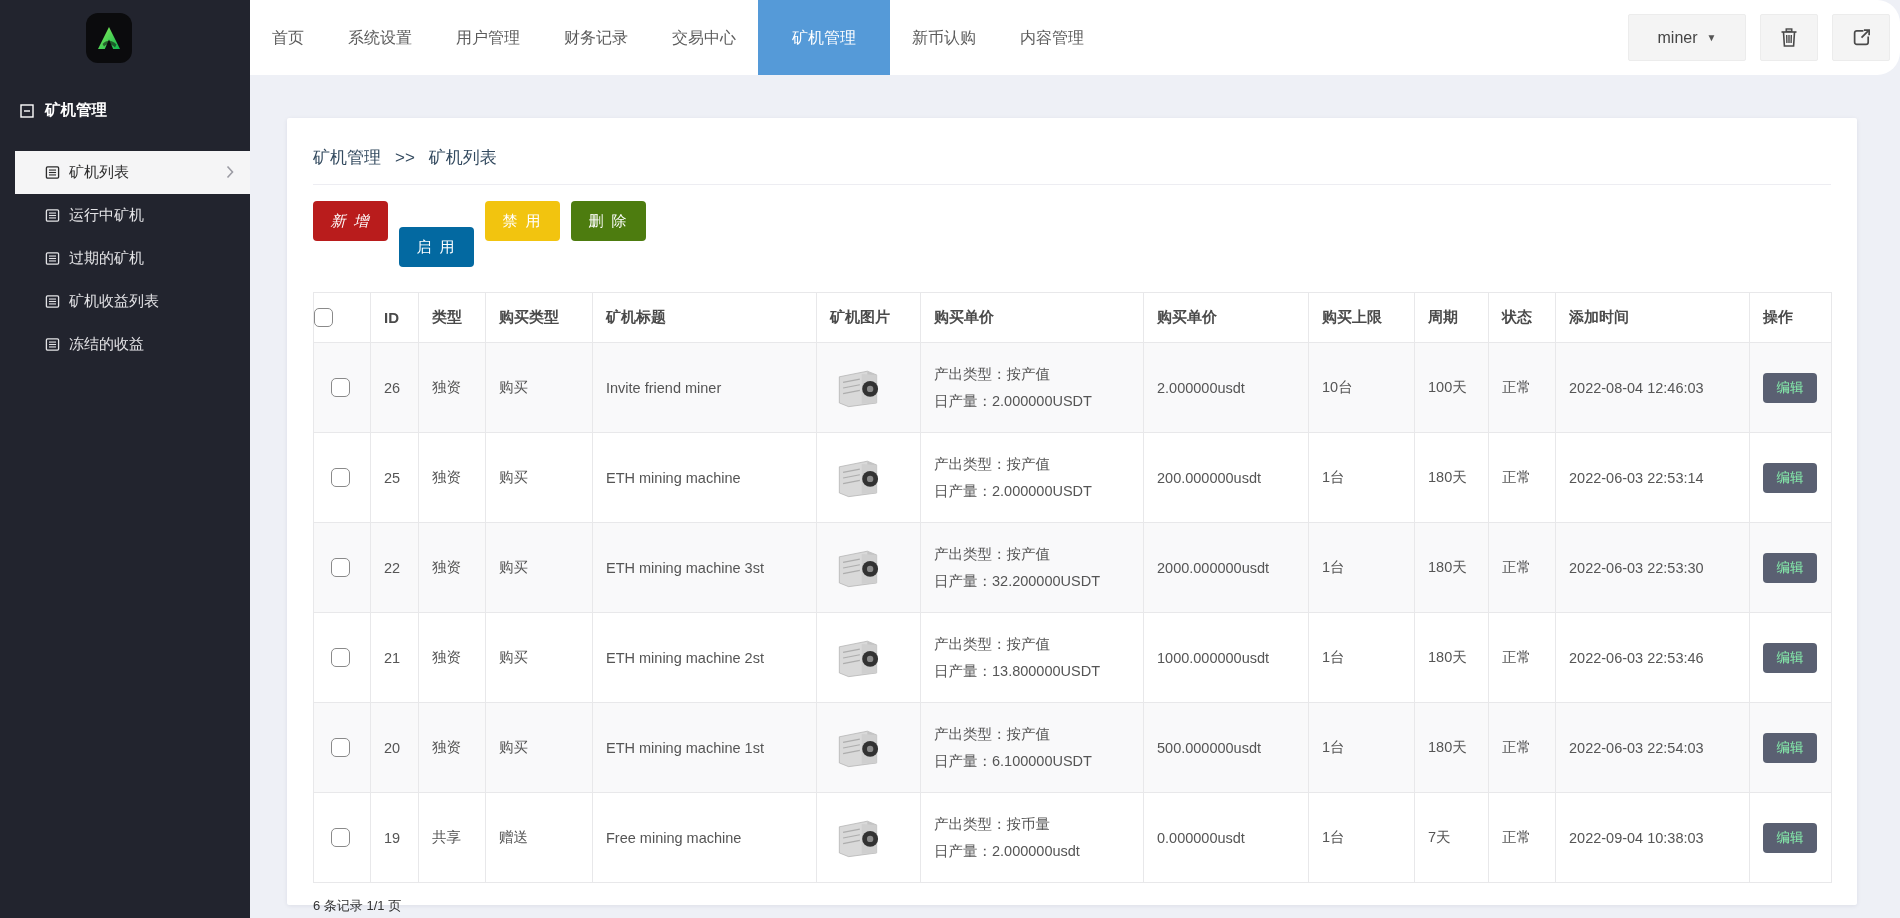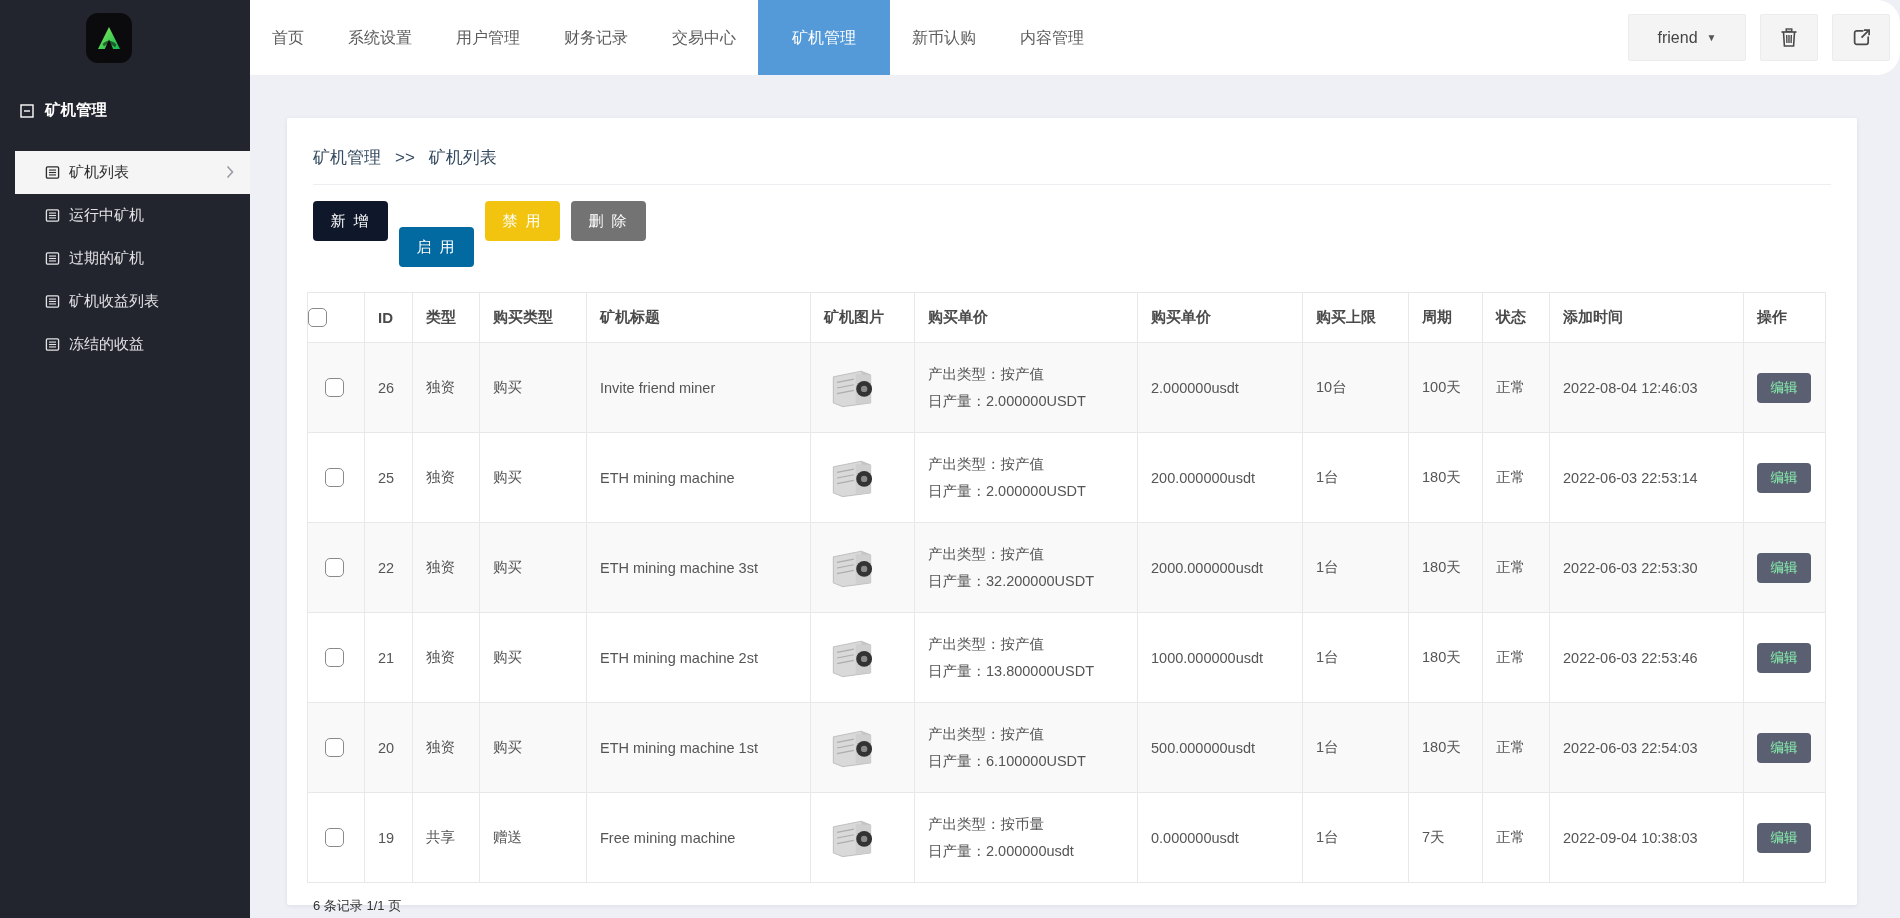--- a/index.html
+++ b/index.html
@@ -28,27 +28,27 @@
   .side-item.active { background:#f5f5f6; color:#2c2c2c; }
   .chev { position:absolute; right:16px; top:14px; }
 
   
   .main { position:absolute; left:250px; top:75px; width:1650px; height:843px; }
   .card { position:absolute; left:37px; top:43px; width:1570px; height:787px; background:#ffffff; border-radius:2px; box-shadow:0 1px 4px rgba(20,30,60,.08); }
   .breadcrumb { padding:28px 26px 0; font-size:17px; color:#334a5f; display:flex; gap:14px; align-items:center; }
   .divider { margin:15px 26px 0; border-bottom:1px solid #ededf2; }
   .toolbar { margin:16px 26px 0; display:flex; gap:11px; }
   .tbtn { height:40px; min-width:75px; padding:0 17px; border:none; border-radius:4px; color:#fff; font-size:15px; cursor:pointer; font-family:inherit; letter-spacing:2px; }
-  .tbtn.green { background:#0f172a; }
+  .tbtn.green { background:#b91c1c;font-style:italic; }
   .tbtn.blue { background:#0369a1;margin-top:26px; }
   .tbtn.yellow { background:#f2c40f; }
-  .tbtn.red { background:#737373; }
+  .tbtn.red { background:#4d7c0f; }
 
   
-  .data-table { margin:25px 20px 0; border-collapse:collapse; table-layout:fixed; width:1518px;border-radius:9px; }
+  .data-table { margin:25px 26px 0; border-collapse:collapse; table-layout:fixed; width:1518px;border-radius:9px; }
   .data-table th, .data-table td { border:1px solid #e8e8ea; }
   .data-table th { height:50px; font-size:15px; color:#4a4a4a; font-weight:bold; text-align:left; padding-left:13px; background:#fff; white-space:nowrap; }
   .data-table td { height:90px; font-size:14.5px; color:#555; padding-left:13px; padding-right:4px; overflow:hidden; }
   .data-table tbody tr:nth-child(odd) { background:#f9f9fa; }
   .data-table tbody tr:nth-child(even) { background:#ffffff; }
   .c-center { text-align:center; padding-left:0 !important; }
   .checkbox { display:inline-block; width:19px; height:19px; border:1px solid #8a8a8a; border-radius:5px; background:#fff; vertical-align:middle; cursor:pointer; }
   .buy-green { color:#38a01e; }
   .buy-red { color:#e2382f; }
   .output-cell div { line-height:27px; white-space:nowrap; }
@@ -99,21 +99,21 @@
     <div class="nav-item">系统设置</div>
     <div class="nav-item">用户管理</div>
     <div class="nav-item">财务记录</div>
     <div class="nav-item">交易中心</div>
     <div class="nav-item active">矿机管理</div>
     <div class="nav-item">新币认购</div>
     <div class="nav-item">内容管理</div>
   </div>
   <div class="header-controls">
     <div class="hbtn user">
-      <span>friend</span>
+      <span>miner</span>
       <span class="caret-down">▼</span>
     </div>
     <div class="hbtn icon-btn">
       <svg width="20" height="21" viewBox="0 0 20 21">
         <line x1="2.5" y1="5" x2="17.5" y2="5" stroke="#4a4a4a" stroke-width="1.6"></line>
         <rect x="7.2" y="2" width="5.6" height="2.4" fill="none" stroke="#4a4a4a" stroke-width="1.4"></rect>
         <path d="M4.5 5 L5.4 19 H14.6 L15.5 5" fill="none" stroke="#4a4a4a" stroke-width="1.6"></path>
         <line x1="7.7" y1="8" x2="7.9" y2="16" stroke="#4a4a4a" stroke-width="1.4"></line>
         <line x1="10" y1="8" x2="10" y2="16" stroke="#4a4a4a" stroke-width="1.4"></line>
         <line x1="12.3" y1="8" x2="12.1" y2="16" stroke="#4a4a4a" stroke-width="1.4"></line>

